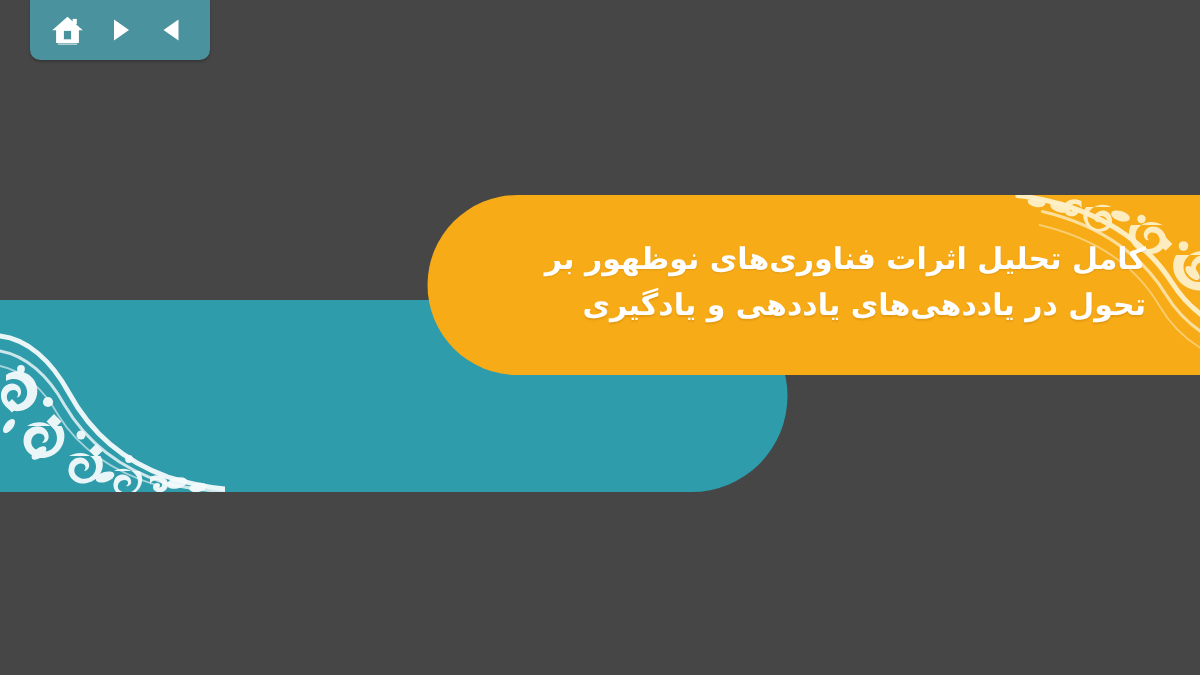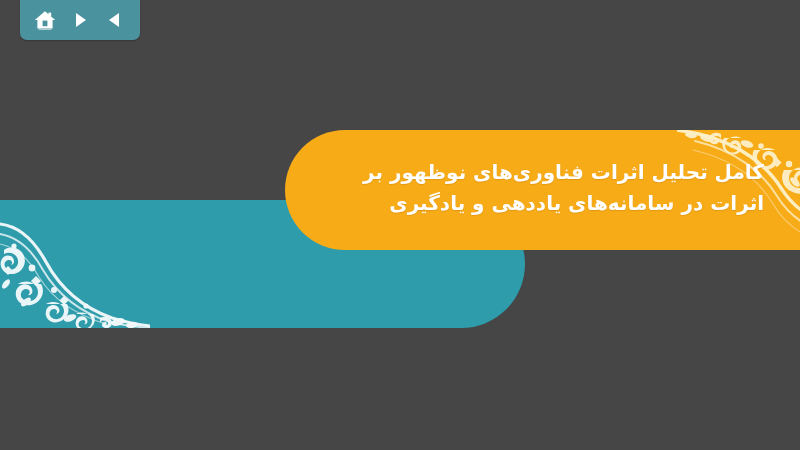--- a/index.html
+++ b/index.html
@@ -177,21 +177,21 @@
         <ellipse cx="14" cy="5" rx="6" ry="3" transform="rotate(10 14 5)"></ellipse>
         <ellipse cx="70" cy="14" rx="6.5" ry="3.3" transform="rotate(18 70 14)"></ellipse>
         <ellipse cx="118" cy="52" rx="6" ry="3" transform="rotate(44 118 52)"></ellipse>
         <ellipse cx="146" cy="94" rx="5.5" ry="2.8" transform="rotate(62 146 94)"></ellipse>
         <ellipse cx="160" cy="108" rx="5" ry="2.6" transform="rotate(70 160 108)"></ellipse>
       </g>
     </svg>
 
     <div id="title-text">
       <span class="tline">کامل تحلیل اثرات فناوری‌های نوظهور بر</span>
-      <span class="tline">اثرات در سامانه‌های یاددهی و یادگیری</span>
+      <span class="tline">تحول در یاددهی‌های یاددهی و یادگیری</span>
     </div>
   </div>
 
   <div id="nav-bar">
     <button class="nav-btn" title="previous" aria-label="previous">
       <span>
         <svg width="20" height="20" viewBox="0 0 20 20">
           <polygon points="14,3 14,17 4,10" fill="#ffffff"></polygon>
         </svg>
       </span>

